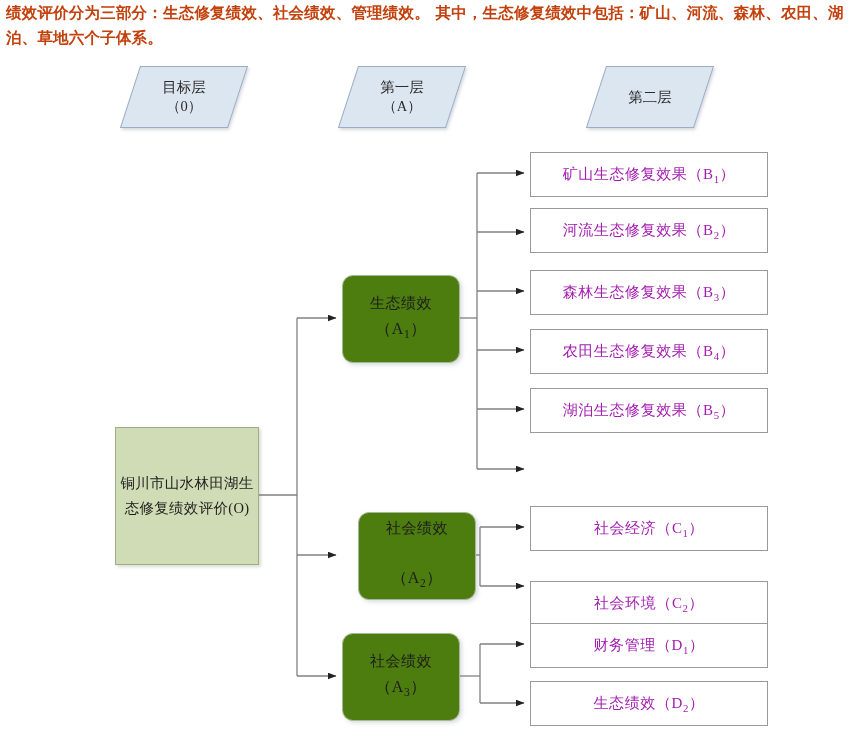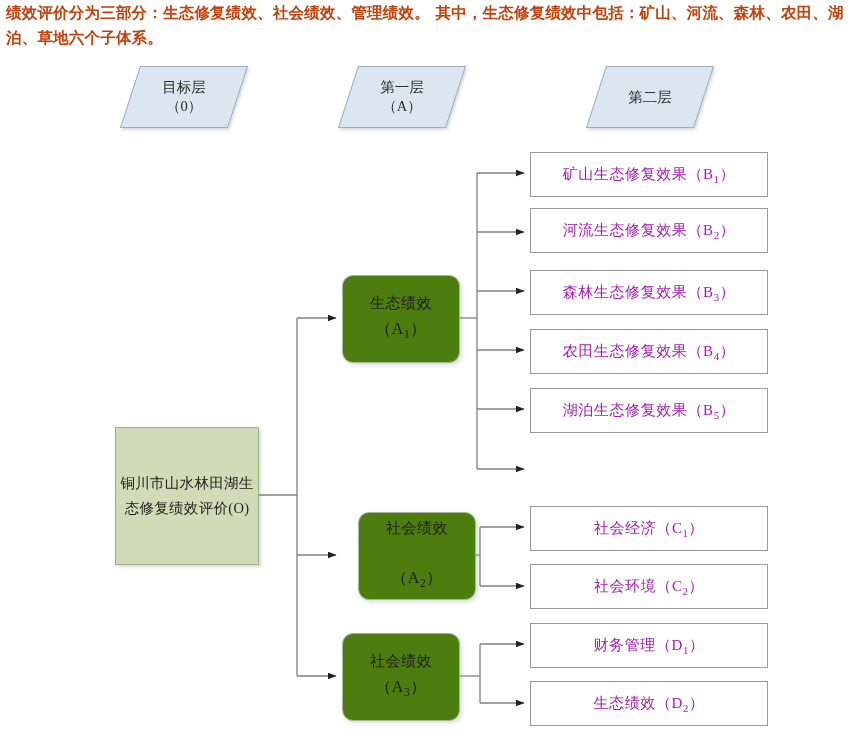--- a/index.html
+++ b/index.html
@@ -184,21 +184,21 @@
 
   <div class="leaf-node" style="left:530px;top:388px;width:236px;height:43px;">
     <span><span>湖泊生态修复效果</span>（<span>B</span><sub>5</sub>）</span>
   </div>
 
 
   <div class="leaf-node" style="left:530px;top:506px;width:236px;height:43px;">
     <span><span>社会经济</span>（<span>C</span><sub>1</sub>）</span>
   </div>
 
-  <div class="leaf-node" style="left:530px;top:564px;width:236px;height:43px;">
+  <div class="leaf-node" style="left:530px;top:581px;width:236px;height:43px;">
     <span><span>社会环境</span>（<span>C</span><sub>2</sub>）</span>
   </div>
 
   <div class="leaf-node" style="left:530px;top:623px;width:236px;height:43px;">
     <span><span>财务管理</span>（<span>D</span><sub>1</sub>）</span>
   </div>
 
   <div class="leaf-node" style="left:530px;top:681px;width:236px;height:43px;">
     <span><span>生态绩效</span>（<span>D</span><sub>2</sub>）</span>
   </div>

